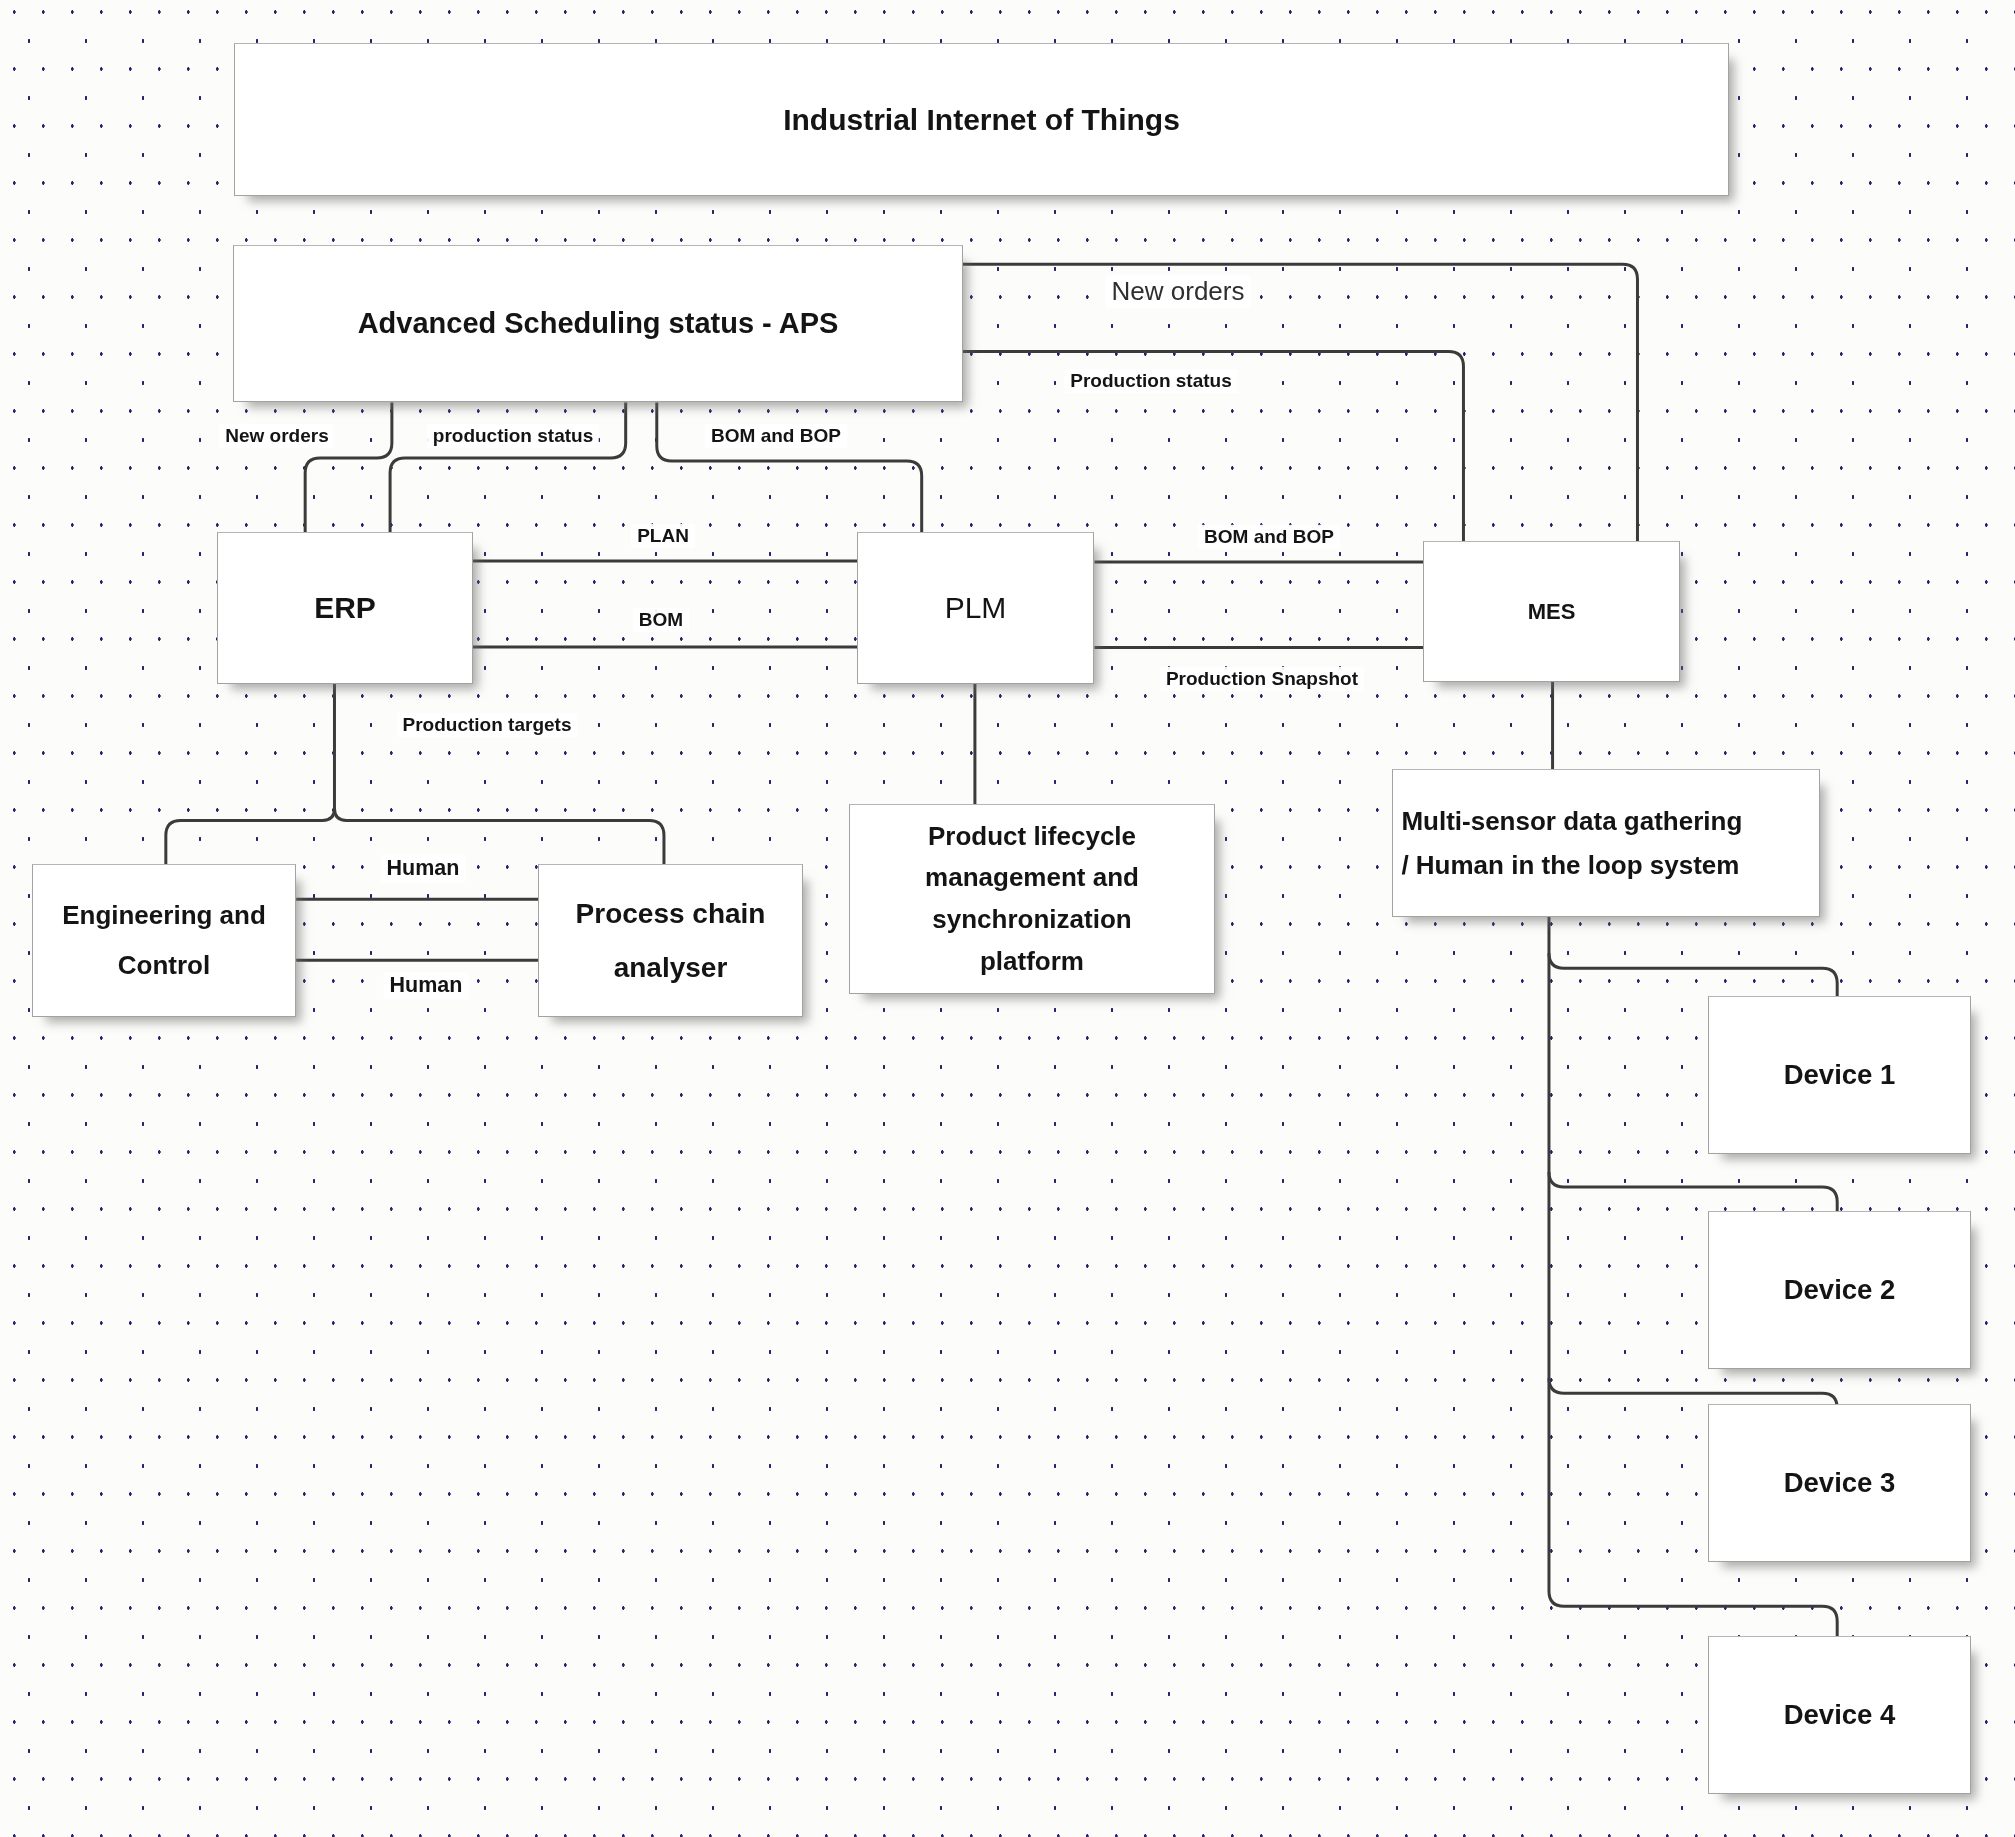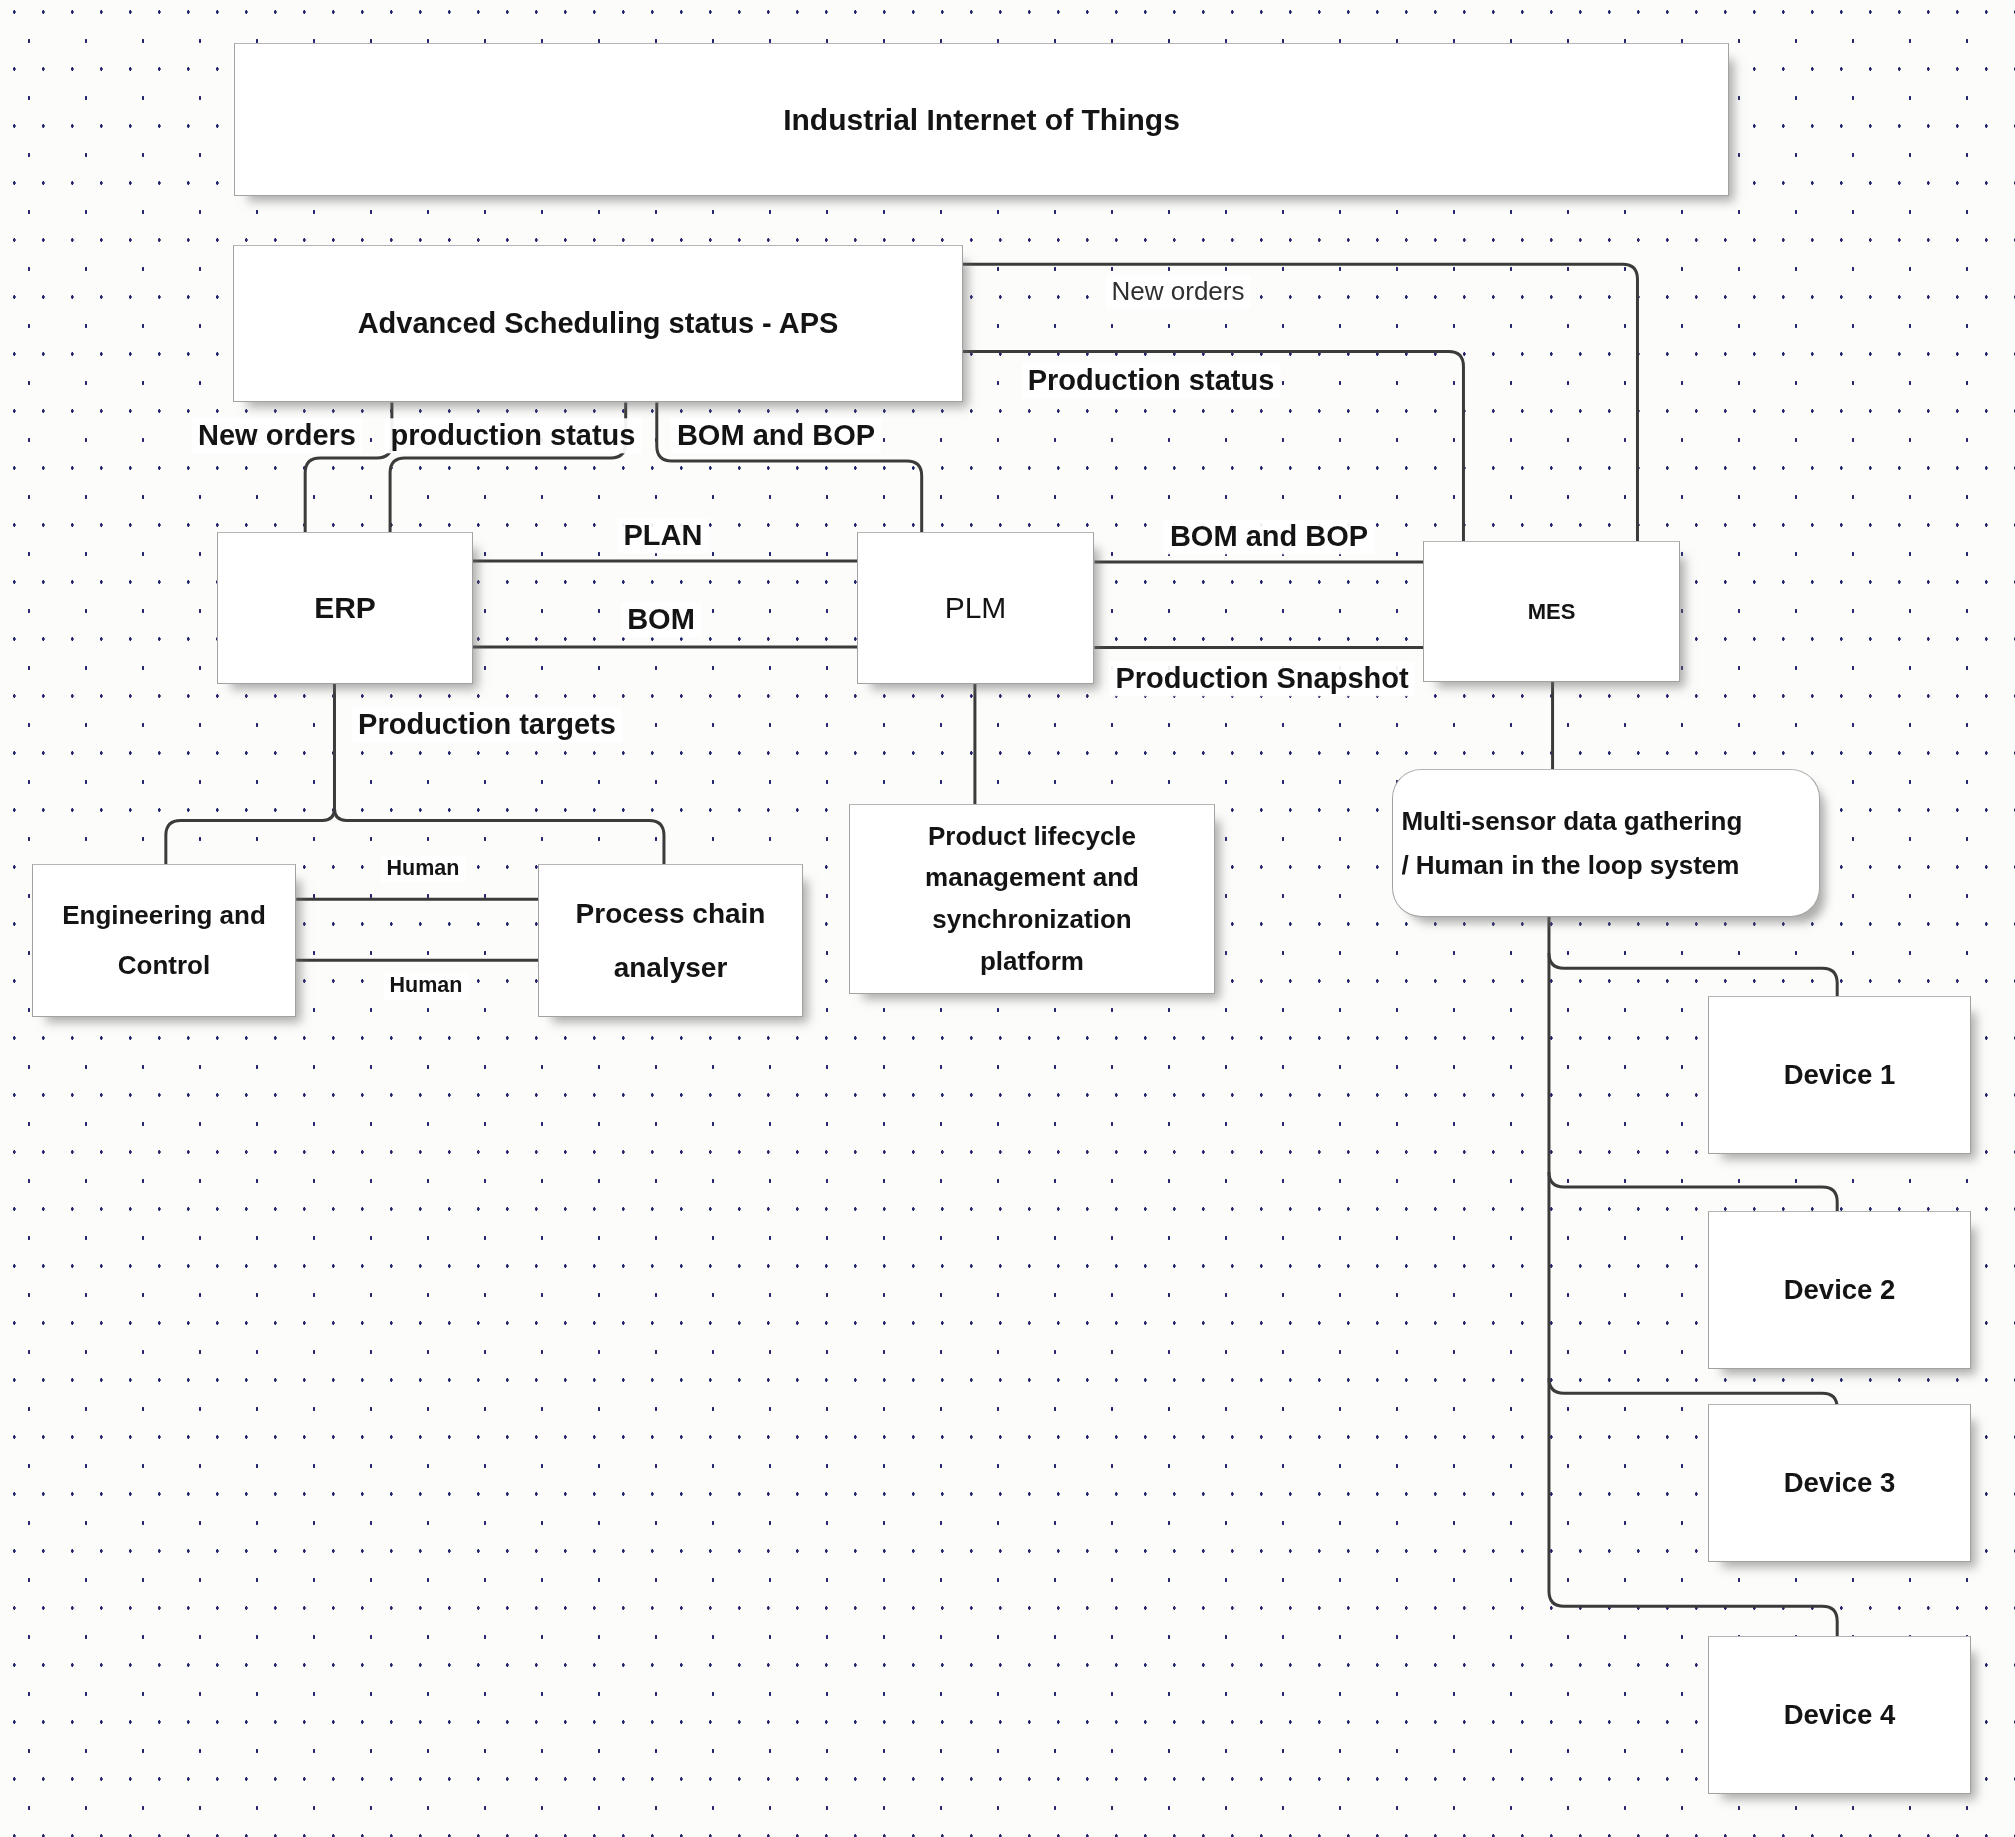--- a/index.html
+++ b/index.html
@@ -54,31 +54,31 @@
   
   .n-iiot  {left:234px;  top:43px;   width:1495px; height:153px; font-size:30px;}
   .n-aps   {left:233px;  top:245px;  width:730px; height:157px; font-size:29px;}
   .n-erp   {left:217px;  top:532px;  width:256px;  height:152px; font-size:30px;}
   .n-plm   {left:857px; top:532px;  width:237px;  height:152px; font-size:30px; font-weight:400;}
   .n-mes   {left:1423px; top:541px;  width:257px;  height:141px; font-size:22px;}
   .n-ec    {left:32px;   top:864px; width:264px;  height:153px; font-size:26px; line-height:1.9;}
   .n-pca   {left:538px;  top:864px; width:265px;  height:153px; font-size:28px; line-height:1.9;}
   .n-plat  {left:849px; top:804px; width:366px;  height:190px; font-size:26px; line-height:1.6;}
   .n-multi {left:1392px; top:769px; width:428px;  height:148px; font-size:26px; line-height:1.7;
-            justify-content:flex-start; text-align:left; padding-left:8.4px;border-radius:29px;}
+            justify-content:flex-start; text-align:left; padding-left:8.4px;}
   .n-d1    {left:1708px; top:996px; width:263px;  height:158px; font-size:27.5px;}
   .n-d2    {left:1708px; top:1211px; width:263px;  height:158px; font-size:27.5px;}
   .n-d3    {left:1708px; top:1404px; width:263px;  height:158px; font-size:27.5px;}
   .n-d4    {left:1708px; top:1636px; width:263px;  height:158px; font-size:27.5px;}
 
   .edge-label{
     position:absolute;
     transform:translate(-50%,-50%);
     white-space:nowrap;
-    font-size:29px;
+    font-size:19px;
     font-weight:700;
     color:var(--text);
     background:rgba(255,255,255,0.93);
     padding:1.2px 6px;
   }
   .edge-label.reg{font-weight:400; font-size:26px; color:#2f2f2f;}
   .edge-label.small{font-size:21.5px;}
 
   
   .l-new-orders-right       {left:1178px; top:292px;}

